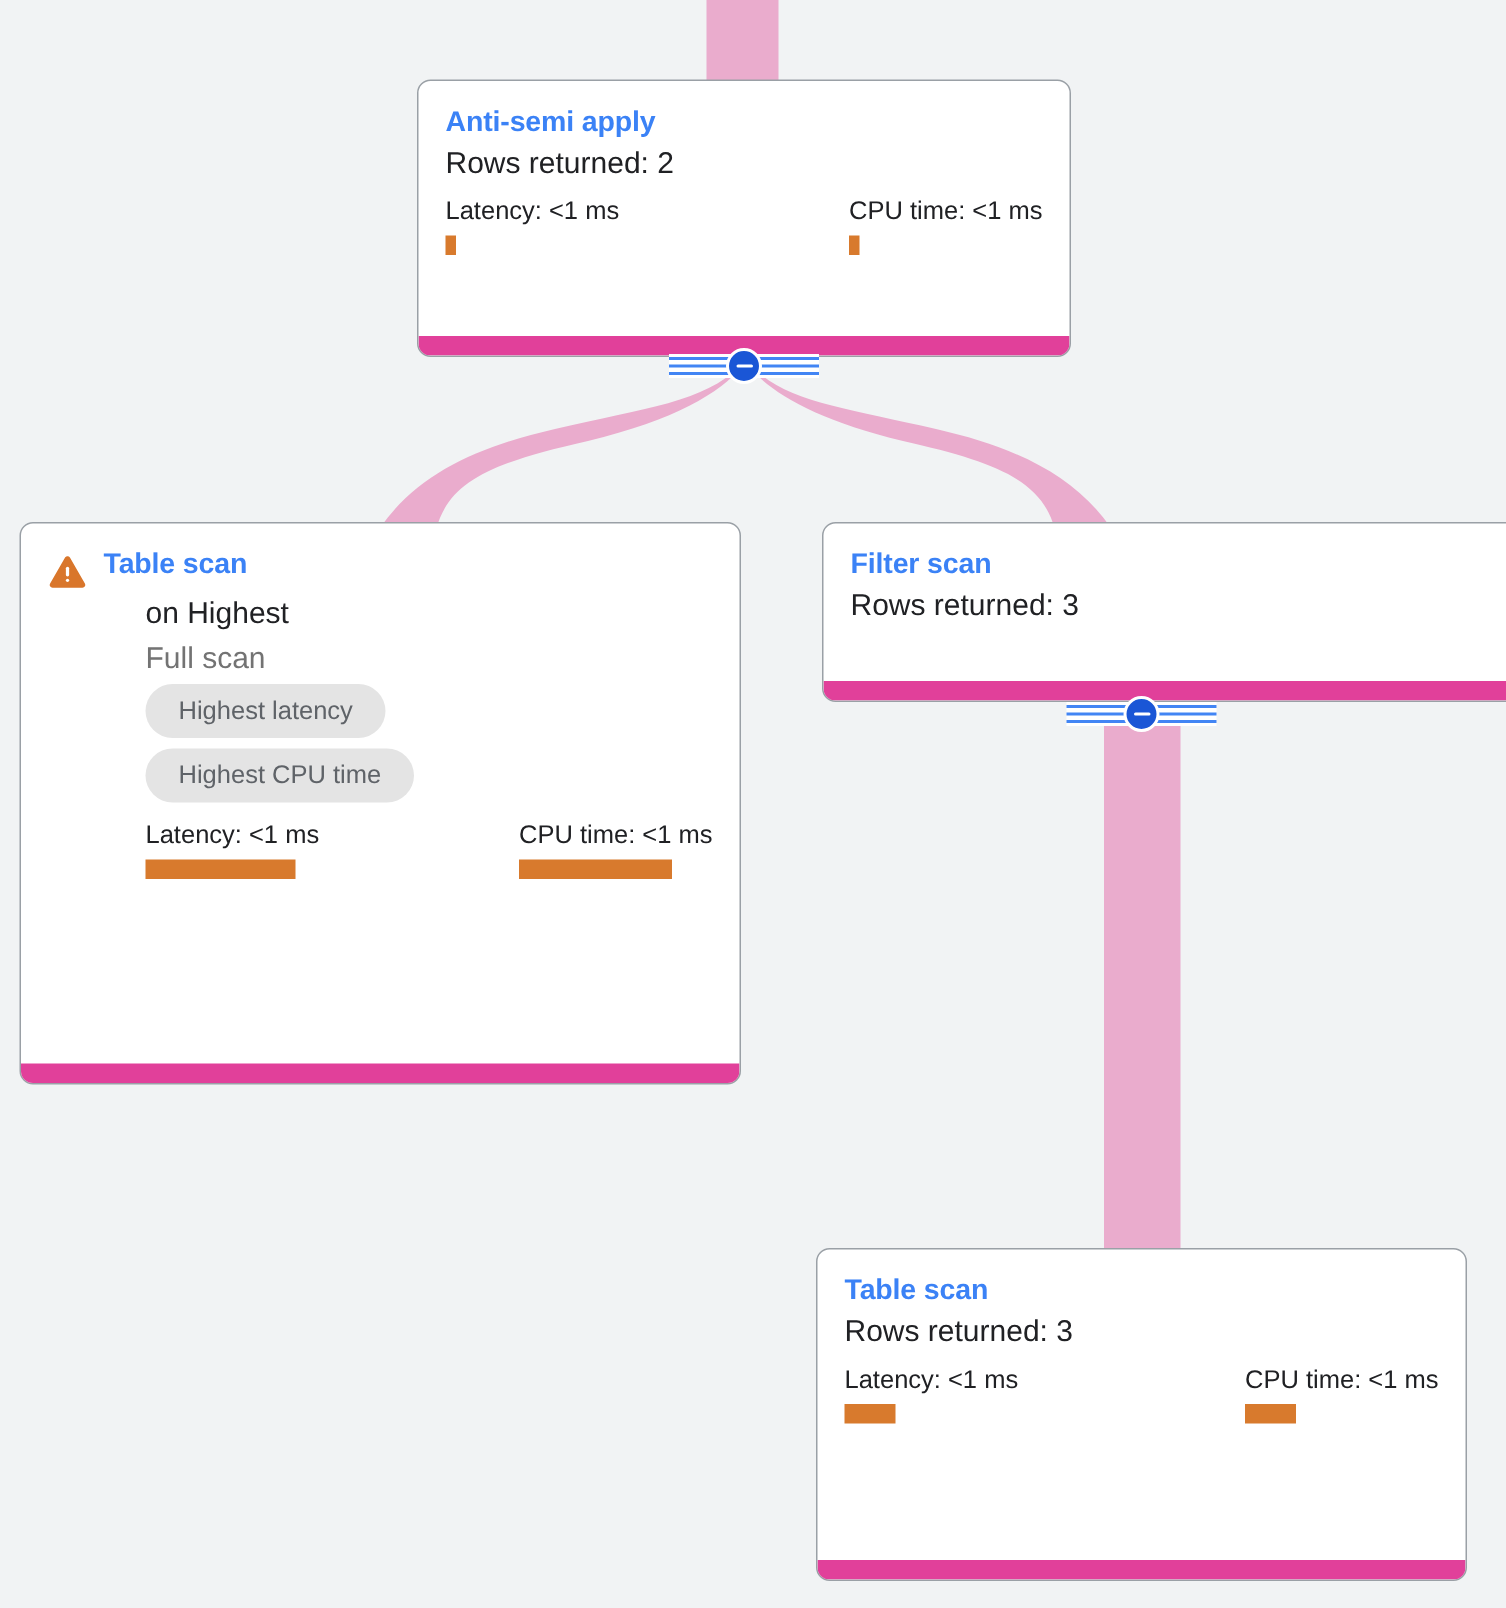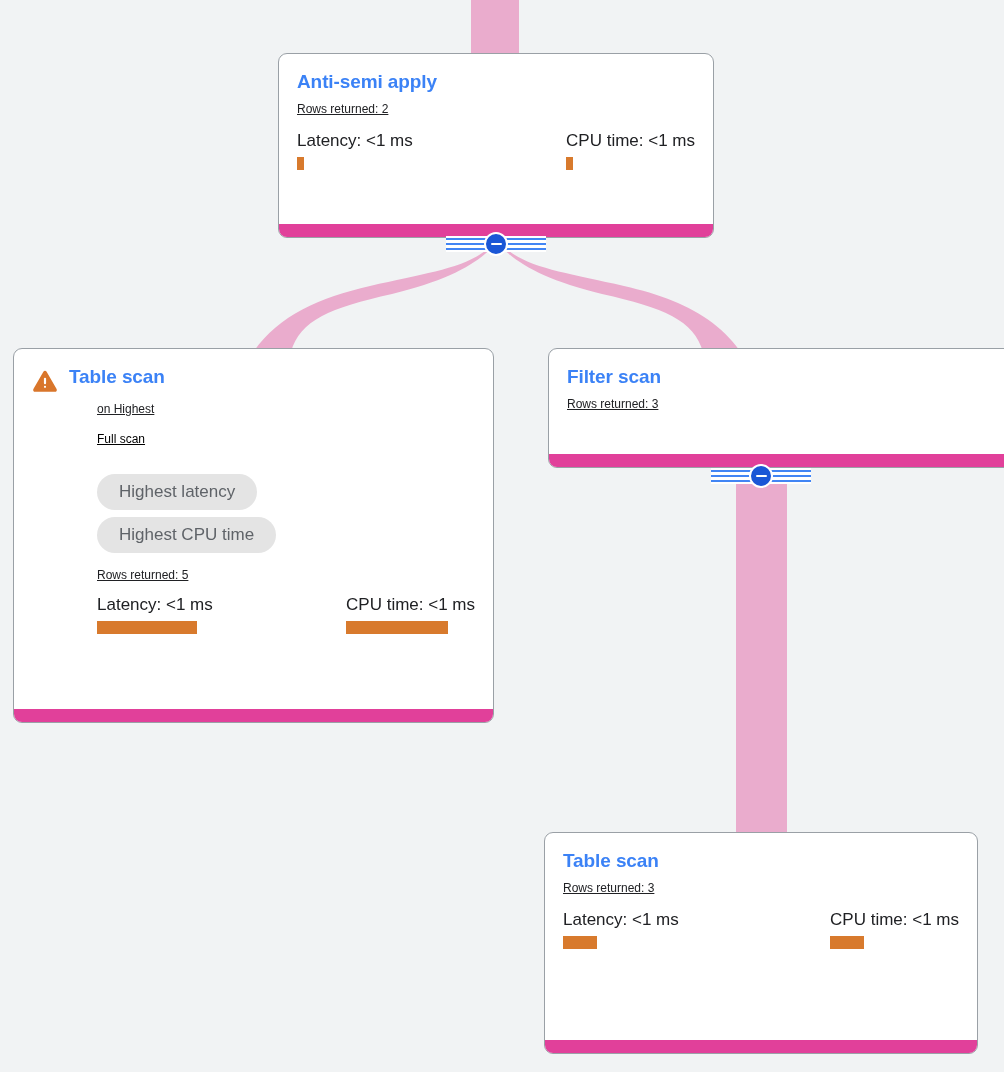--- a/index.html
+++ b/index.html
@@ -50,36 +50,35 @@
     display: block;
   }
   .node-title {
     font-size: 19px;
     font-weight: bold;
     color: #3b82f6;
     line-height: 24px;
     letter-spacing: -0.1px;
   }
   .node-sub {
-    font-size: 12px;
+    font-size: 20px;
     color: #202124;
     line-height: 30px;
     white-space: nowrap;
-    text-decoration: underline;
   }
   .node-sub.muted {
-    color: #000000;
+    color: #737373;
   }
   .indent {
     padding-left: 65px;
   }
 
   .chips {
     padding-left: 65px;
-    margin-top: 20px;
+    margin-top: 2px;
   }
   .chip {
     display: inline-block;
     background: #e4e4e4;
     color: #5f6368;
     font-size: 17px;
     line-height: 18px;
     padding: 9px 22px;
     border-radius: 20px;
     margin-bottom: 7px;
@@ -237,21 +236,20 @@
         <rect x="11" y="16.4" width="2" height="2" rx="1" fill="#ffffff"></rect>
       </svg>
       <div class="node-title">Table scan</div>
     </div>
     <div class="node-sub indent">on Highest</div>
     <div class="node-sub indent muted">Full scan</div>
     <div class="chips">
       <div><span class="chip">Highest latency</span></div>
       <div><span class="chip">Highest CPU time</span></div>
     </div>
-    <div class="node-sub indent">Rows returned: 5</div>
     <div class="metrics indent" style="margin-top:4px;">
       <div class="metric" style="width:190px;">
         <div class="metric-label">Latency: &lt;1 ms</div>
         <div class="metric-bar" style="width:100px;"></div>
       </div>
       <div class="metric">
         <div class="metric-label">CPU time: &lt;1 ms</div>
         <div class="metric-bar" style="width:102px;"></div>
       </div>
     </div>

